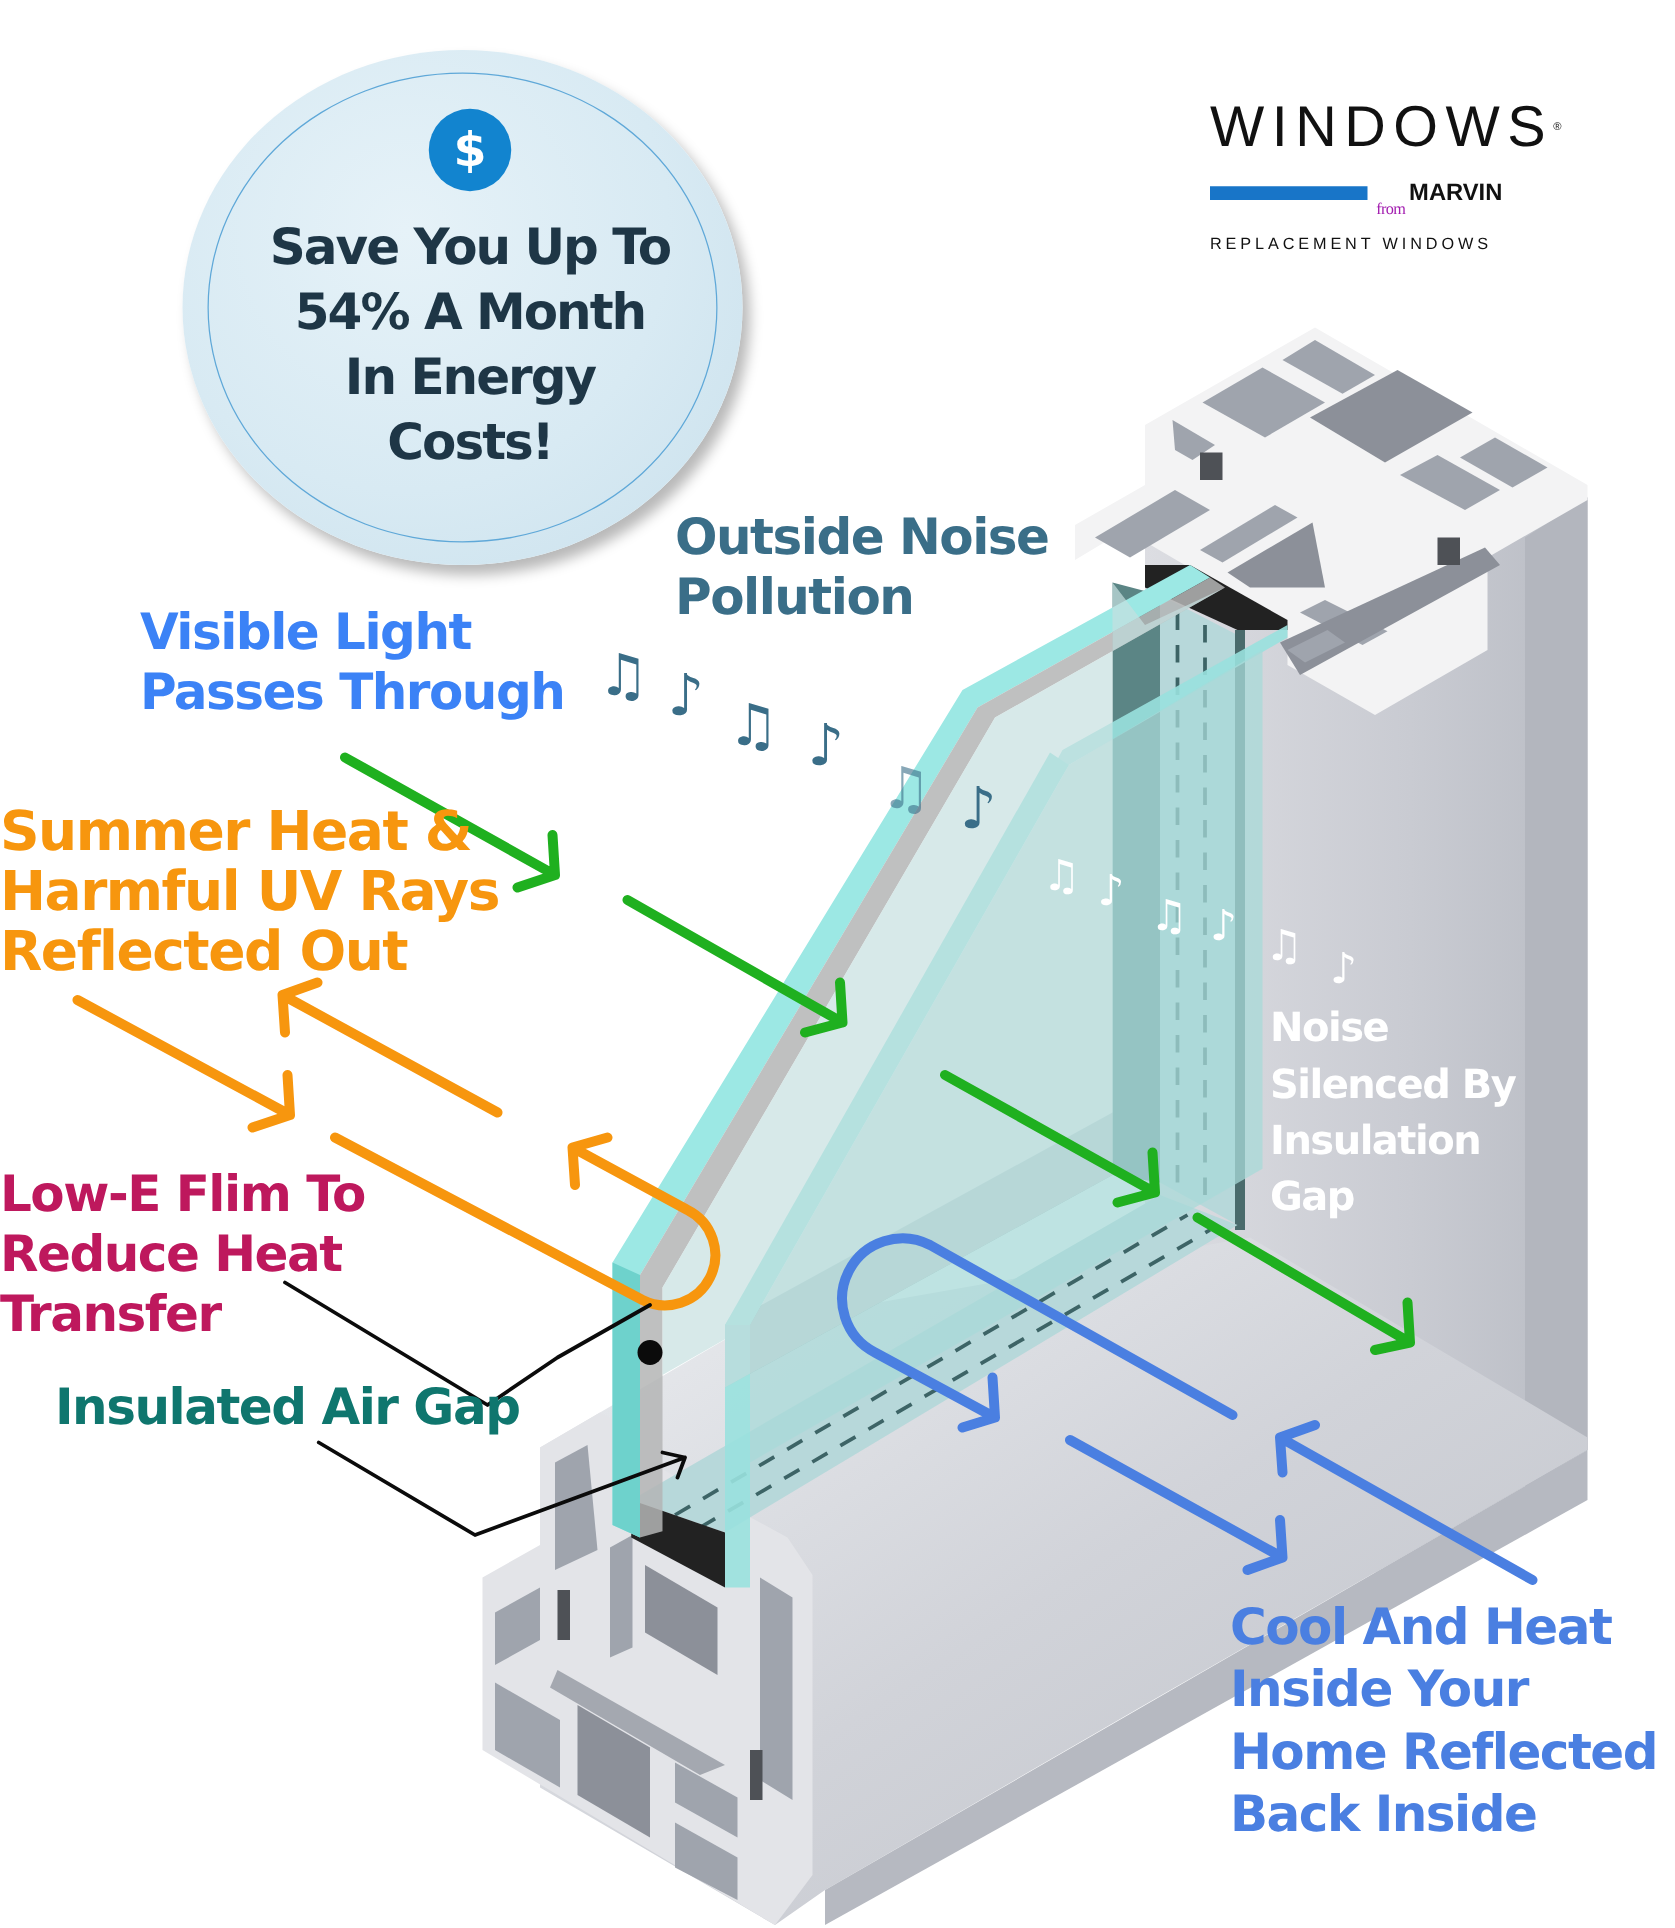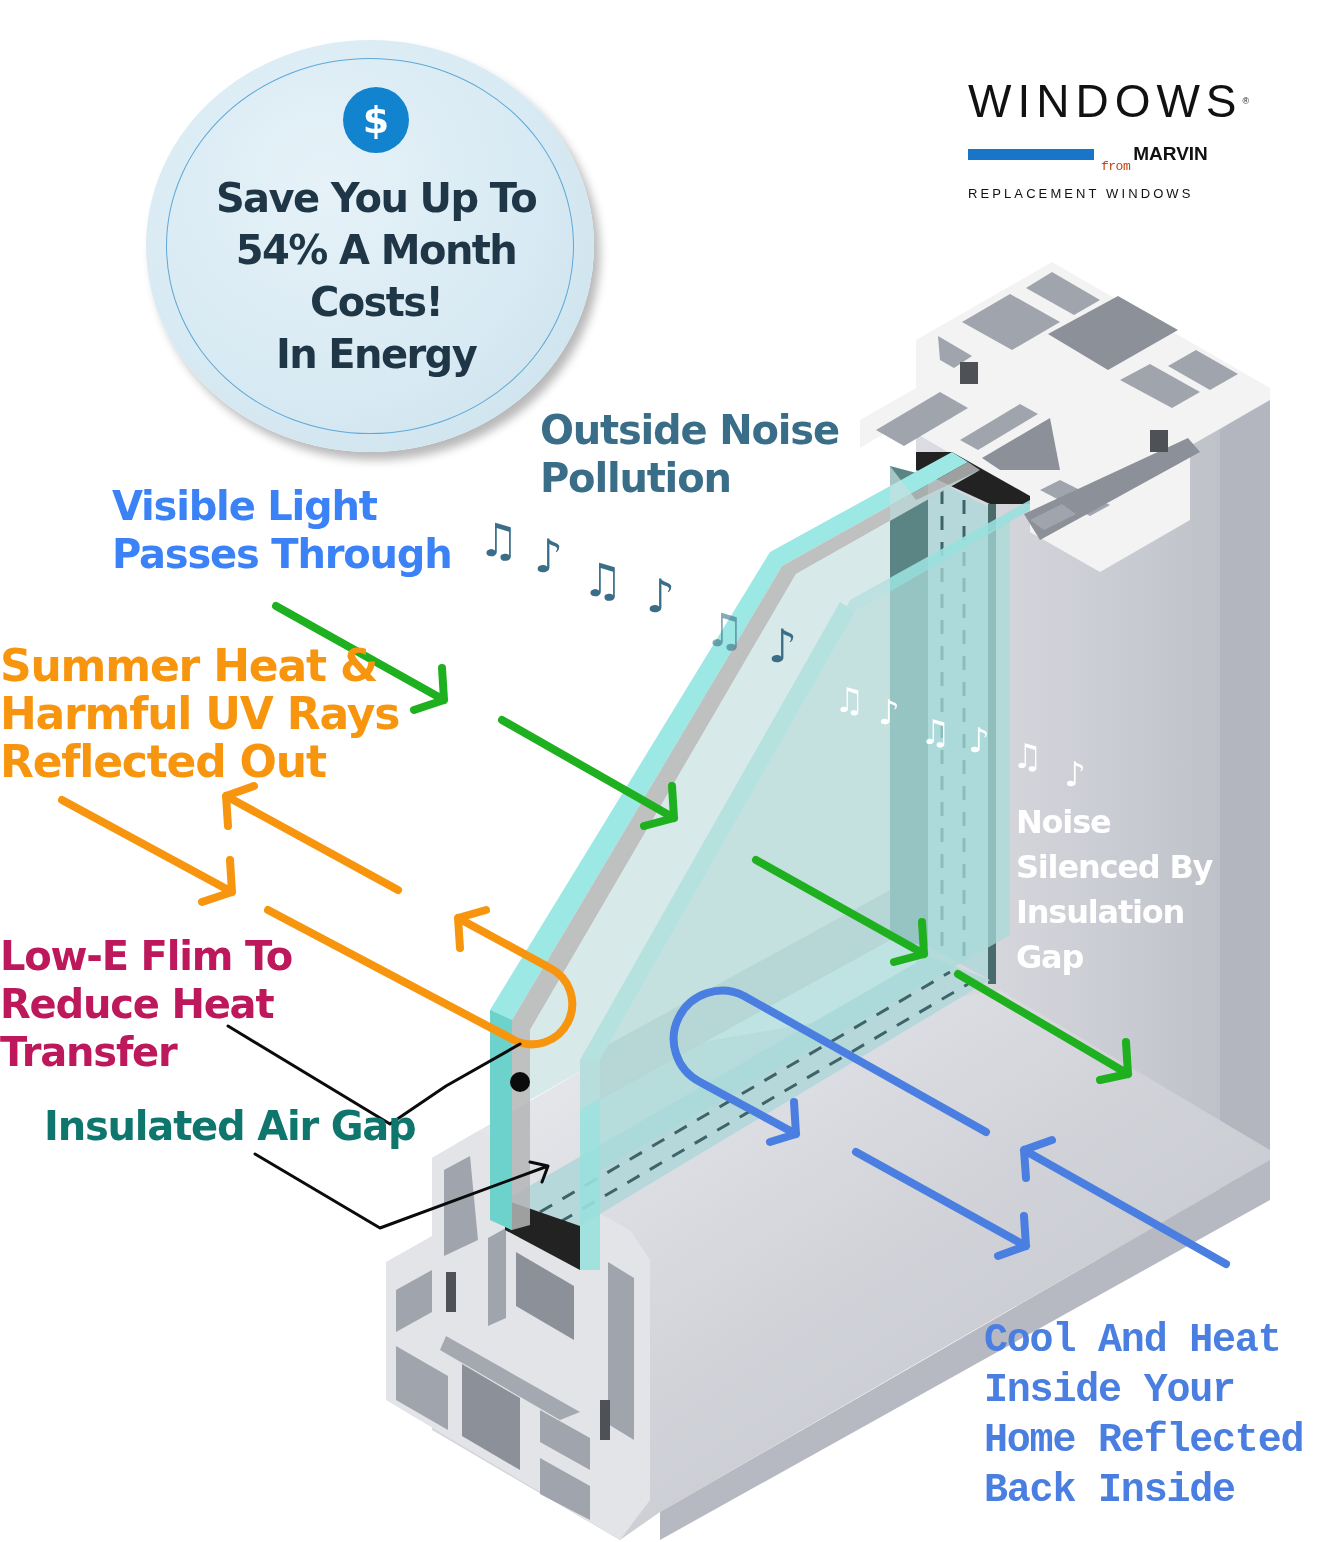--- a/index.html
+++ b/index.html
@@ -9,42 +9,42 @@
   #scene { position: absolute; left: 0; top: 0; width: 1340px; height: 1542px; }
   .lbl { position: absolute; font-weight: bold; letter-spacing: -1.2px; line-height: 1.08; white-space: nowrap; }
   .lbl div { display: block; }
 
   
   #logo { left: 968px; top: 78px; width: 300px; }
   #logo-word { font-family: "Liberation Sans", sans-serif; font-size: 46px; letter-spacing: 6px; color: #111; font-weight: normal; line-height: 46px; }
   #logo-reg { font-size: 9px; vertical-align: top; letter-spacing: 0; }
   #logo-row { display: flex; align-items: center; margin-top: 10px; }
   #logo-bar { width: 126px; height: 11px; background: #1875c8; }
-  #logo-from { font-family: Liberation Mono, monospace; font-size: 13px; color: #c2410c; margin-left: 7px; letter-spacing: -0.5px; margin-top: 25px; }
+  #logo-from { font-family: Liberation Serif, serif; font-size: 13px; color: #a21caf; margin-left: 7px; letter-spacing: -0.5px; margin-top: 25px; }
   #logo-marvin { font-family: "Liberation Sans", sans-serif; font-weight: bold; font-size: 19px; color: #111; margin-left: 3px; letter-spacing: 0; }
   #logo-sub { font-family: "Liberation Sans", sans-serif; font-size: 13px; letter-spacing: 3.1px; color: #111; margin-top: 12px; }
 
   
   #sticker { left: 146px; top: 40px; width: 456px; height: 420px; }
   #sticker-circle { position: absolute; left: 0; top: 0; width: 448px; height: 412px; border-radius: 50%;
     background: radial-gradient(ellipse at 40% 35%, #e6f2f8 0%, #d8eaf3 55%, #c9e0ec 100%);
     box-shadow: 6px 8px 10px rgba(0,0,0,0.28); }
   #sticker-ring { position: absolute; left: 20px; top: 18px; width: 406px; height: 374px; border-radius: 50%; border: 1px solid #5fa8d8; }
   #dollar-badge { position: absolute; left: 197px; top: 47px; width: 66px; height: 66px; border-radius: 50%; background: #1284cf;
     color: #fff; font-size: 38px; font-weight: bold; text-align: center; line-height: 66px; font-family: "DejaVu Sans", sans-serif; }
   #sticker-text { position: absolute; left: 0; top: 132px; width: 460px; text-align: center; color: #1e3646; font-size: 40px;
     font-weight: bold; line-height: 52px; letter-spacing: -1.6px; }
 
   #lbl-noise { left: 540px; top: 406px; color: #3a6e88; font-size: 40px; line-height: 48px; }
   #lbl-light { left: 112px; top: 482px; color: #3b82f6; font-size: 40px; line-height: 48px; }
   #lbl-heat  { left: 0px;   top: 642px; color: #f7960e; font-size: 44px; line-height: 48px; }
   #lbl-lowe  { left: 0px;   top: 932px; color: #be185d; font-size: 40px; line-height: 48px; }
   #lbl-gap   { left: 44px;  top: 1102px; color: #0f766e; font-size: 40px; line-height: 48px; }
   #lbl-silenced { left: 1016px; top: 800px; color: #ffffff; font-size: 32px; line-height: 45px; }
-  #lbl-cool  { left: 984px; top: 1316px; color: #4a7fe1; font-size: 40px; line-height: 50px; font-family: Liberation Mono, monospace; }
+  #lbl-cool  { left: 984px; top: 1277px; color: #4a7fe1; font-size: 40px; line-height: 50px; }
 </style>
 </head>
 <body>
 
 <svg id="scene" viewBox="0 0 1340 1542">
   <defs>
     <linearGradient id="gFace" x1="0" y1="0" x2="1" y2="0">
       <stop offset="0" stop-color="#dcdde2"></stop>
       <stop offset="0.6" stop-color="#c9cbd2"></stop>
       <stop offset="1" stop-color="#b9bcc4"></stop>
@@ -180,22 +180,22 @@
   <div id="logo-sub">REPLACEMENT WINDOWS</div>
 </div>
 
 <div id="sticker" class="abs">
   <div id="sticker-circle"></div>
   <div id="sticker-ring"></div>
   <div id="dollar-badge">$</div>
   <div id="sticker-text">
     <div>Save You Up To</div>
     <div>54% A Month</div>
+    <div>In Energy</div>
     <div>Costs!</div>
-    <div>In Energy</div>
   </div>
 </div>
 
 <div id="lbl-noise" class="lbl">
   <div>Outside Noise</div>
     <div>Pollution</div>
 </div>
 <div id="lbl-light" class="lbl">
   <div>Visible Light</div>
     <div>Passes Through</div>

